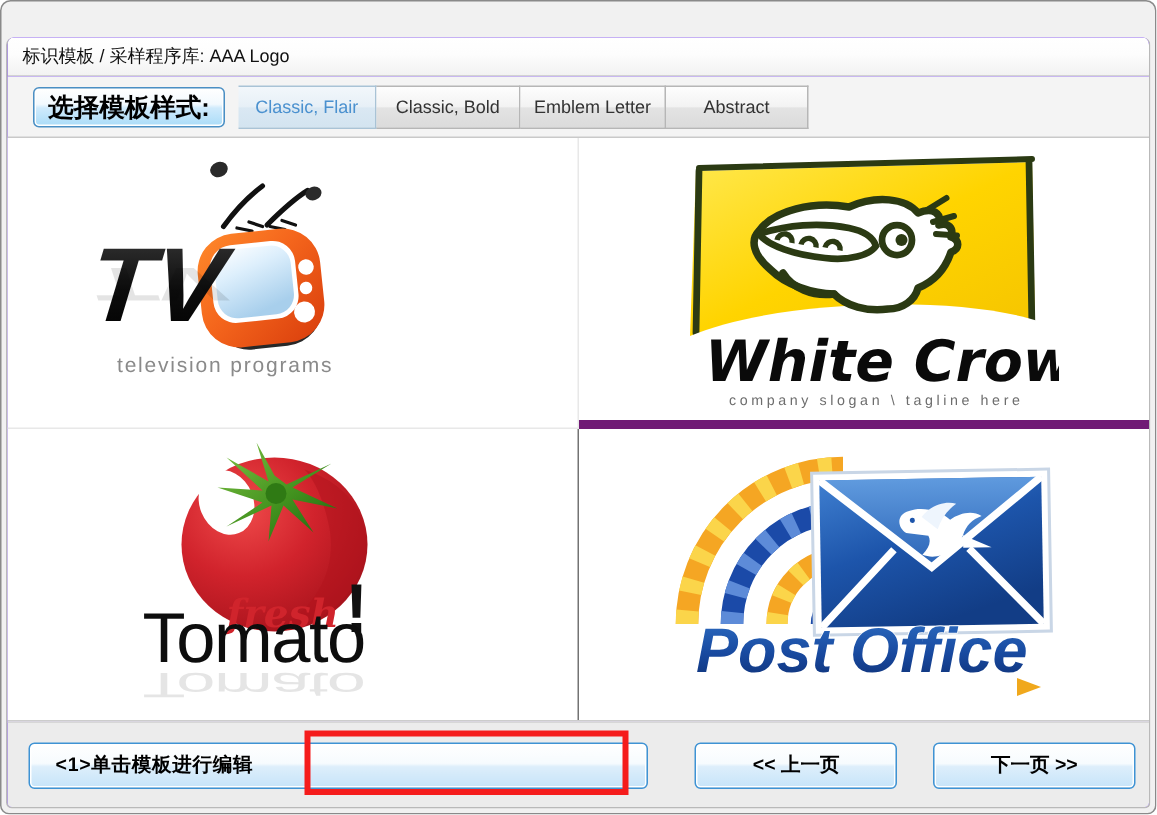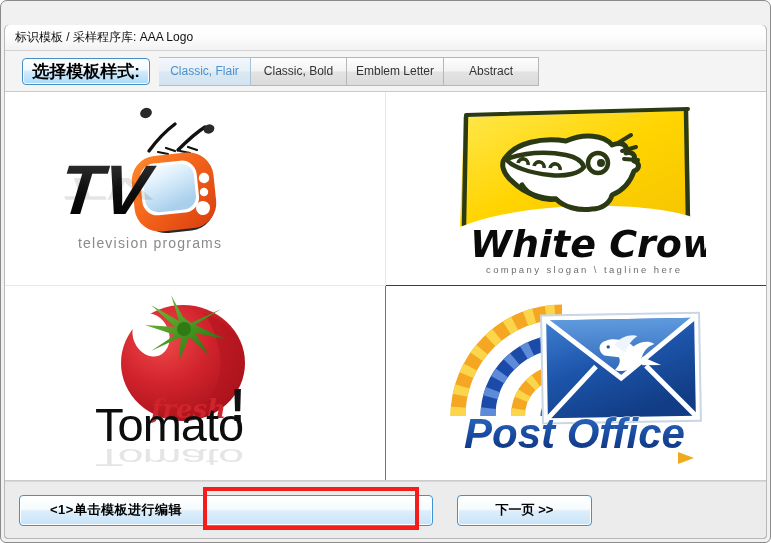--- a/index.html
+++ b/index.html
@@ -113,21 +113,21 @@
   .cell {
     position: relative;
     display: flex;
     align-items: center;
     justify-content: center;
     background: #ffffff;
     cursor: pointer;
     overflow: hidden;
   }
   .cell.c0 { border-right: 1px solid #e8e8e8; border-bottom: 1px solid #e8e8e8; }
-  .cell.c1 { border-bottom: 1px solid #701a75; }
+  .cell.c1 { border-bottom: 6px solid #701a75; }
   .cell.c2 { border-right: 1px solid #737373; }
   .logo-svg { display: block; }
 
   
   #bottombar {
     flex: 0 0 57px;
     height: 57px;
     background: #ececec;
     border-top: 1px solid #d7d7d7;
     display: flex;
@@ -145,21 +145,21 @@
     font-size: 13px;
     font-weight: bold;
     color: #000000;
     cursor: pointer;
     white-space: nowrap;
   }
   #btn-hint {
     width: 414px;
     margin-left: 5px;
     justify-content: flex-start;
-    padding-left: 30px;
+    padding-left: 17px;
     letter-spacing: 0.5px;
   }
   #btn-hint .hint-part2 { padding-left: 7px; }
   #btn-prev { width: 135px; margin-left: 31px; }
   #btn-next { width: 135px; margin-left: 24px; text-align: right; }
 
   
   #red-highlight {
     position: absolute;
     left: 198px;
@@ -377,18 +377,19 @@
           <path d="M14 160 L234 160" stroke="url(#arrowg)" stroke-width="3.4" fill="none"></path>
           <path d="M232 154 L248 160 L232 166 Z" fill="#f0a81c"></path>
         </svg>
       </div>
     </div>
 
     <div id="bottombar">
       <div class="btn" id="btn-hint">
         <span class="hint-part1">&lt;1&gt;单击模板进行编辑</span>
       </div>
+      <div class="btn" id="btn-prev">&lt;&lt; 上一页</div>
       <div class="btn" id="btn-next">下一页 &gt;&gt;</div>
       <div id="red-highlight" style="border-color: rgb(245, 28, 28);"></div>
     </div>
 
   </div>
 </div>
 
 </body></html>

